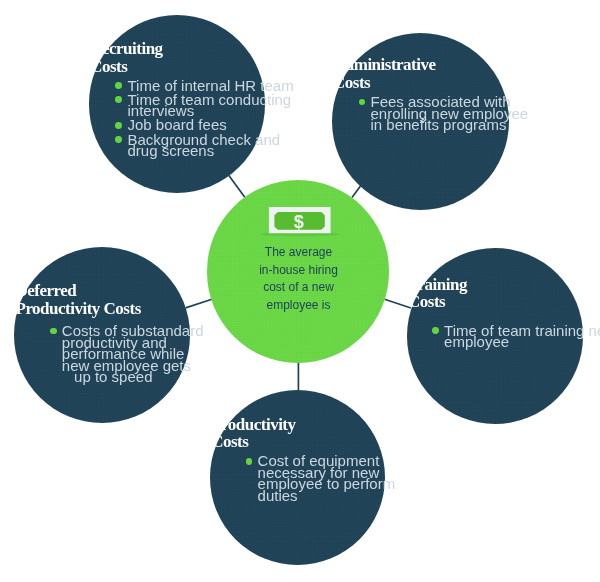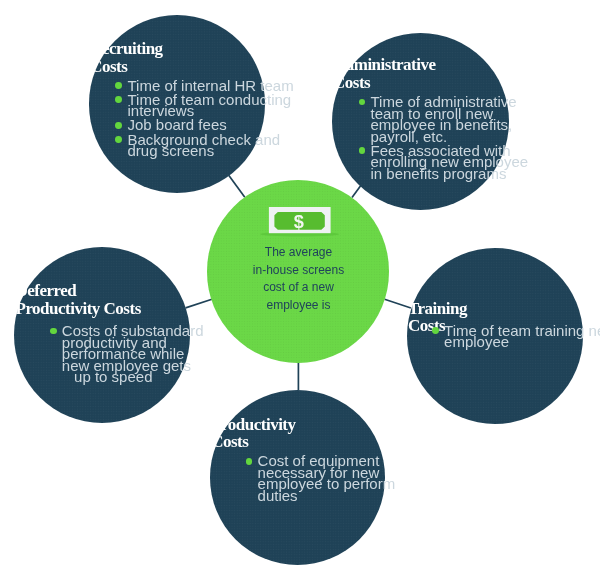--- a/index.html
+++ b/index.html
@@ -132,29 +132,20 @@
 
   <div class="node" id="node-administrative" style="left:331.5px; top:33px; width:177px; height:177px;">
     <div class="node-title" style="top:23px;">
       <div>Administrative</div>
       <div>Costs</div>
     </div>
     <ul class="bullets" style="left:27px; top:63px; width:110px;">
       <li>
           <span class="dot"></span>
           <div class="li-text">
-            <div>Time of administrative</div>
-            <div>team to enroll new</div>
-            <div>employee in benefits,</div>
-            <div>payroll, etc.</div>
-          </div>
-        </li>
-      <li>
-          <span class="dot"></span>
-          <div class="li-text">
             <div>Fees associated with</div>
             <div>enrolling new employee</div>
             <div>in benefits programs</div>
           </div>
         </li>
     </ul>
   </div>
 
   <div class="node" id="node-deferred" style="left:14px; top:247px; width:176px; height:176px;">
     <div class="node-title" style="top:35px;">
@@ -169,21 +160,21 @@
             <div>productivity and</div>
             <div>performance while</div>
             <div>new employee gets</div>
             <div>up to speed</div>
           </div>
         </li>
     </ul>
   </div>
 
   <div class="node" id="node-training" style="left:406.5px; top:247.5px; width:176px; height:176px;">
-    <div class="node-title" style="top:52px;">
+    <div class="node-title" style="top:28px;">
       <div>Training</div>
       <div>Costs</div>
     </div>
     <ul class="bullets" style="left:25.6px; top:77px; width:125px;">
       <li>
           <span class="dot"></span>
           <div class="li-text">
             <div>Time of team training new</div>
             <div>employee</div>
           </div>
@@ -211,19 +202,19 @@
 
   <div id="center" style="left:206.5px; top:180px; width:182.5px; height:182.5px;">
     <svg id="money-icon" style="left:53.1px; top:27px; width:80px; height:32px; transform:translateZ(0);" viewBox="0 0 80 32">
       <ellipse cx="39.6" cy="27.2" rx="39.4" ry="2.3" fill="#5ec93c"></ellipse>
       <rect x="8.9" y="0" width="61.7" height="26.2" fill="#eff2f3"></rect>
       <path d="M17.8 4.9 h43.6 l3.4 3.4 v11.1 l-3.4 3.4 h-43.6 l-3.4 -3.4 v-11.1 Z" fill="#57bc2f"></path>
       <text x="38.8" y="20.6" font-family="Liberation Sans, sans-serif" font-size="18.2" font-weight="bold" fill="#f2f6f1" text-anchor="middle">$</text>
     </svg>
     <div id="center-text" style="top:64px;">
       <div>The average</div>
-      <div>in-house screens</div>
+      <div>in-house hiring</div>
       <div>cost of a new</div>
       <div>employee is</div>
     </div>
   </div>
 
 </div>
 
 </body></html>

